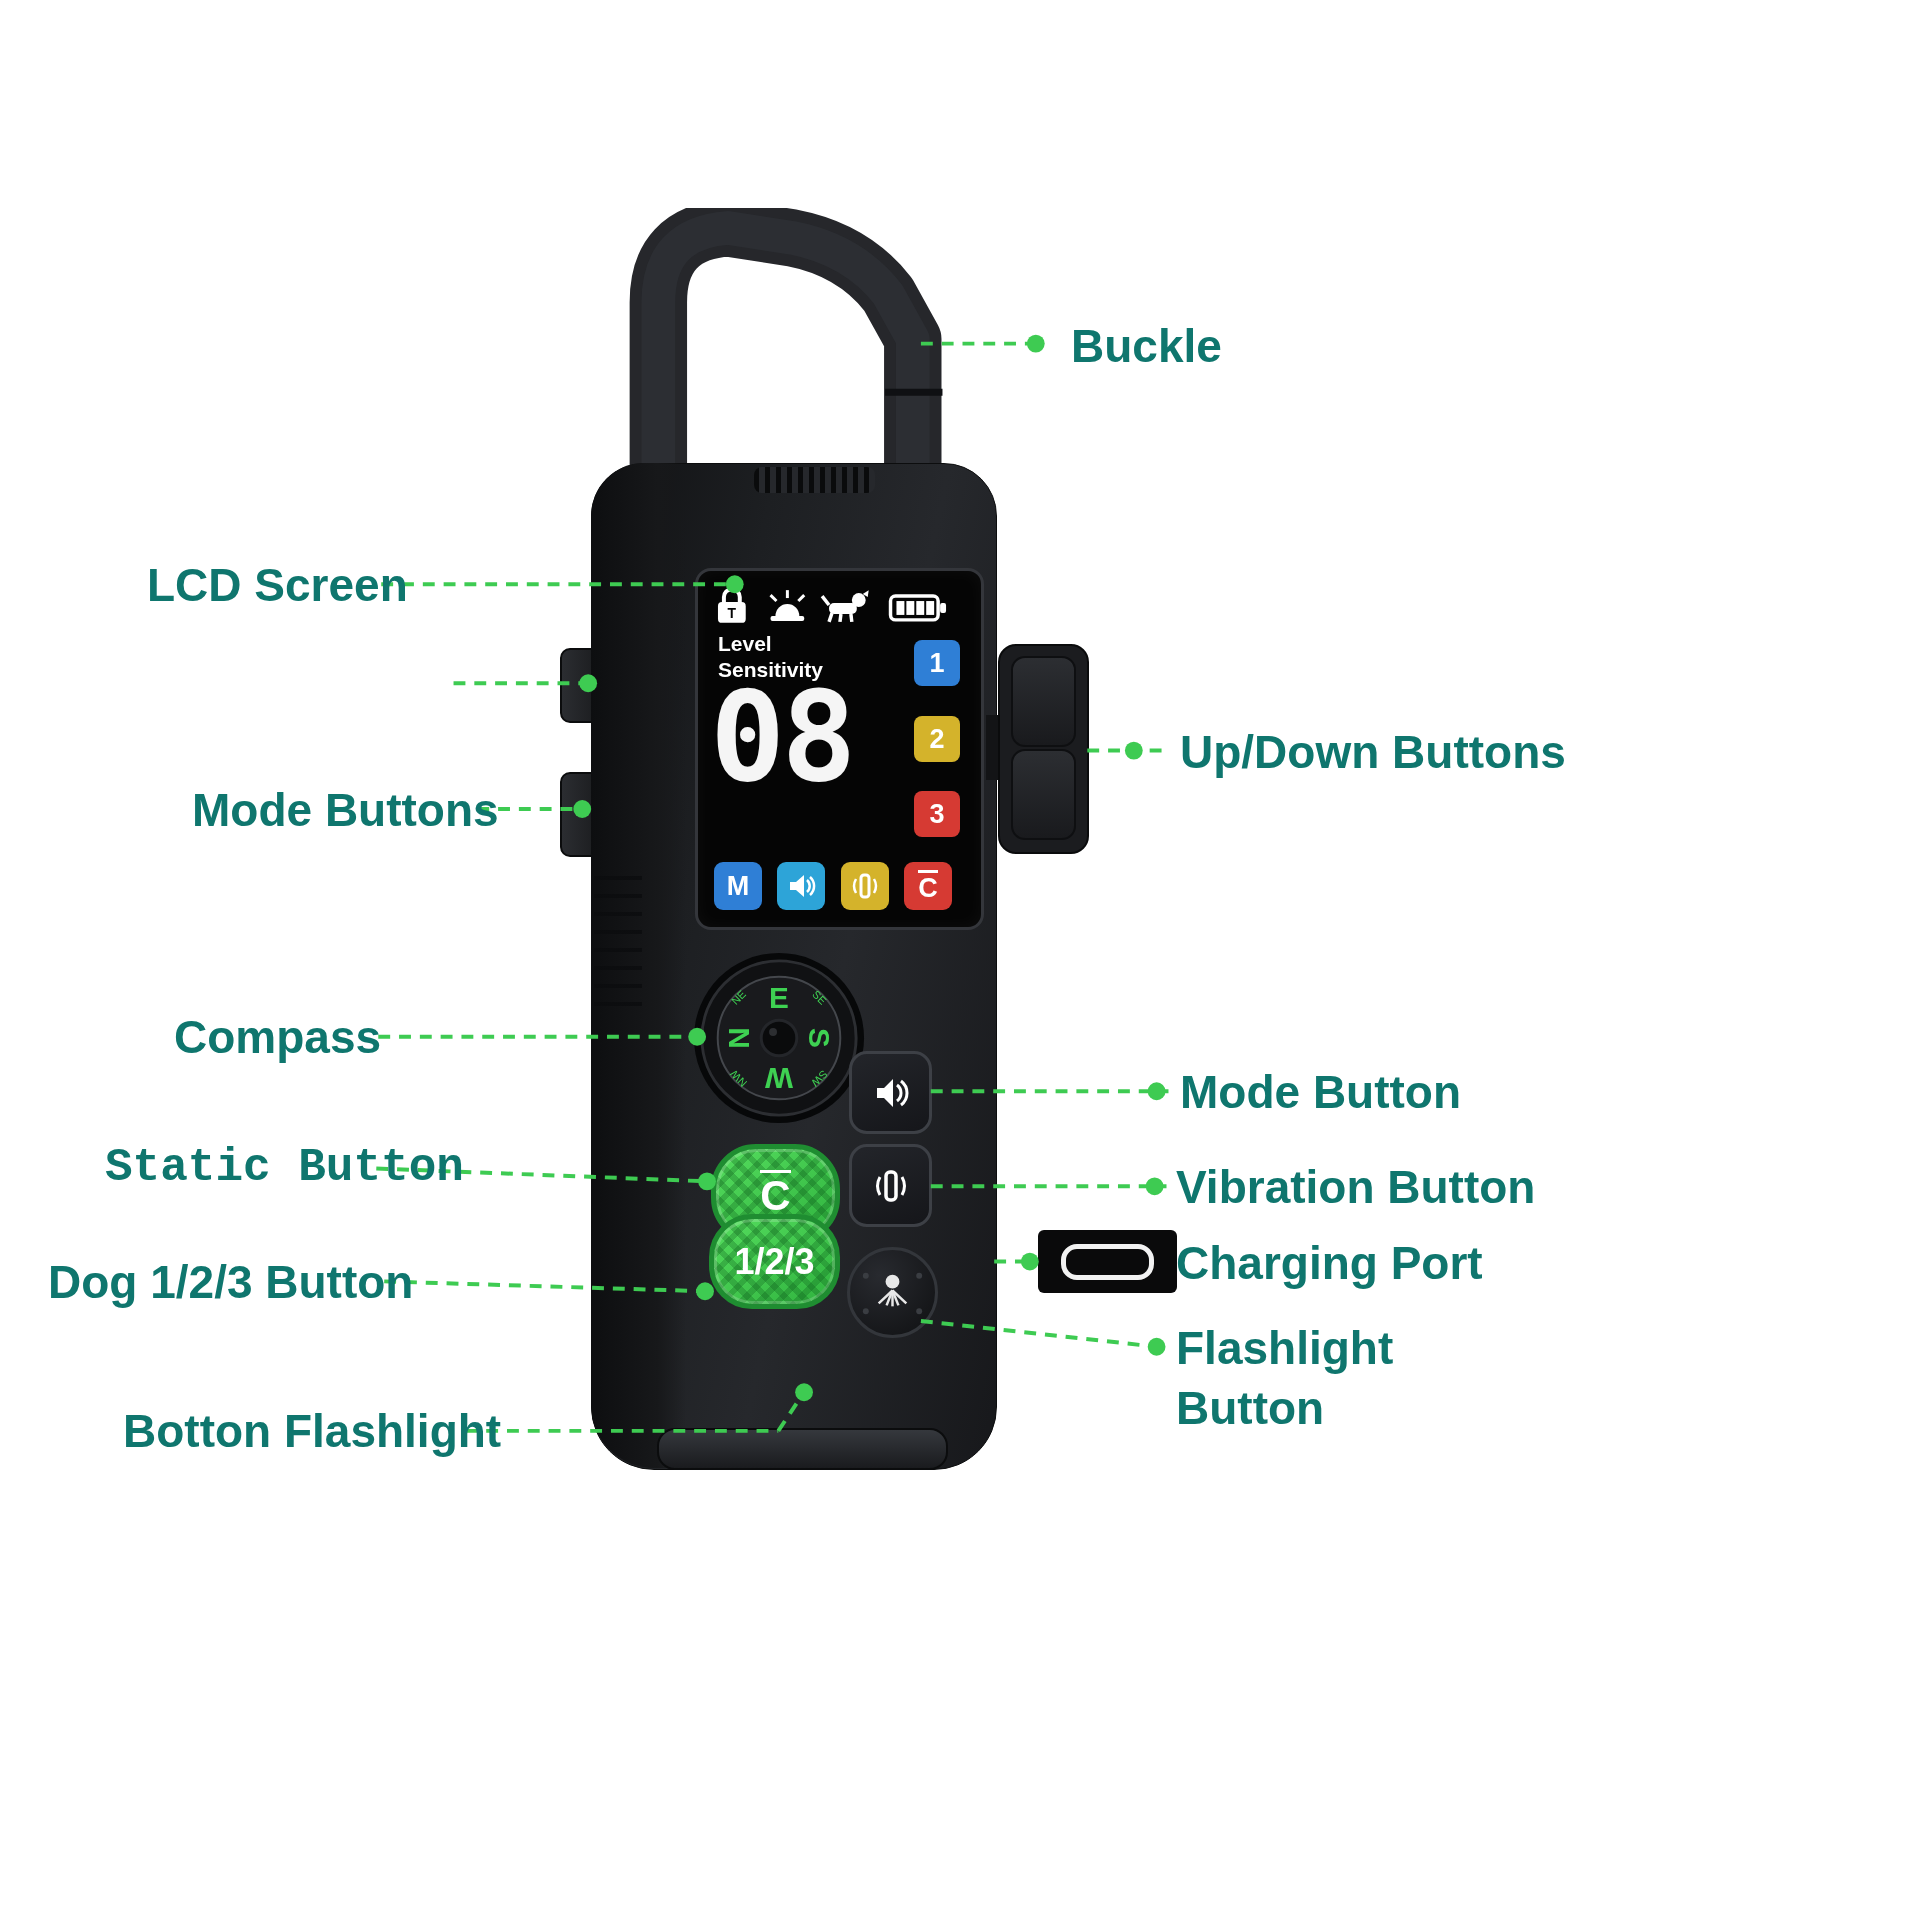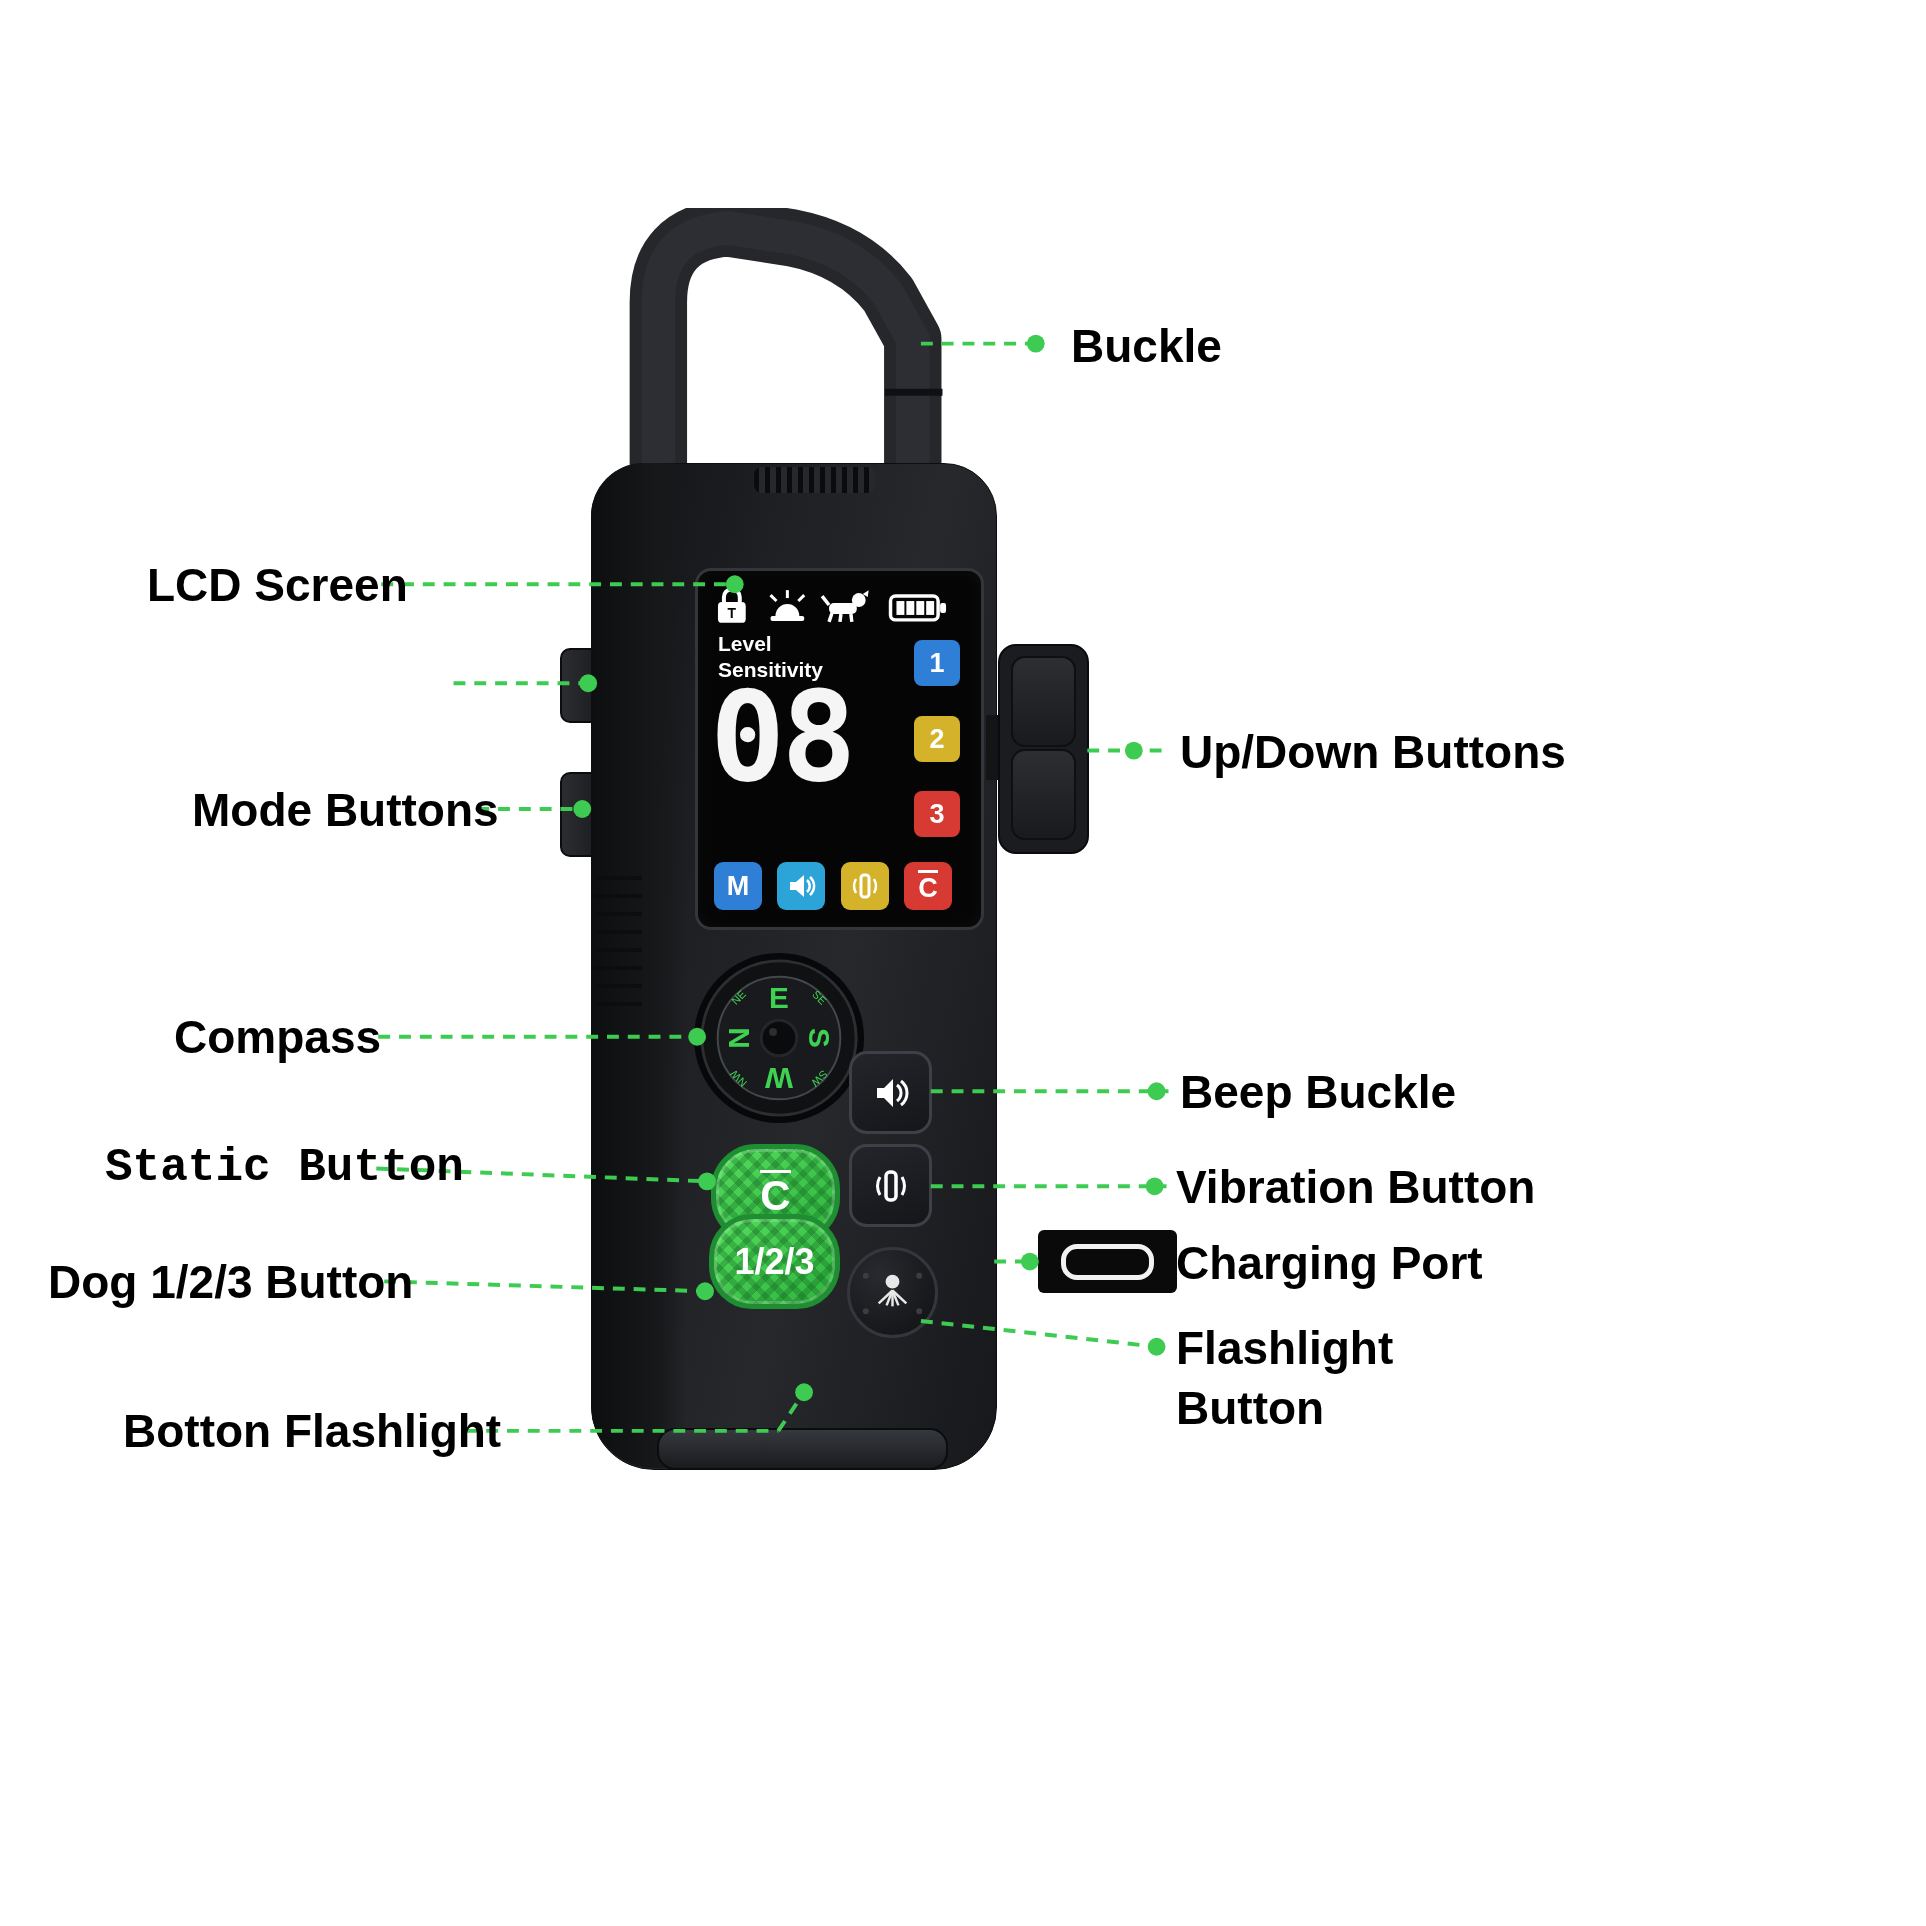--- a/index.html
+++ b/index.html
@@ -1,19 +1,19 @@
 <!DOCTYPE html>
 <html><head>
 <meta charset="utf-8">
 <style>
   html,body{margin:0;padding:0;background:#ffffff;}
   .canvas{position:relative;width:1927px;height:1927px;background:#ffffff;overflow:hidden;
           font-family:"Liberation Sans",sans-serif;}
   .callouts{position:absolute;left:0;top:0;width:1927px;height:1927px;pointer-events:none;z-index:6;}
-  .lbl{position:absolute;z-index:7;font-weight:bold;font-size:46px;line-height:1.3;color:#000000;white-space:nowrap;}
+  .lbl{position:absolute;z-index:7;font-weight:bold;font-size:46px;line-height:1.3;color:#0f766e;white-space:nowrap;}
 
   
   .buckle-svg{position:absolute;left:594px;top:208px;z-index:1;}
   .side-btn{position:absolute;z-index:1;background:linear-gradient(90deg,#2b2d31,#17181a);
             border:2px solid #0b0c0d;border-radius:10px;}
   .side-btn.lock{left:560px;top:648px;width:46px;height:71px;}
   .side-btn.mode{left:560px;top:772px;width:46px;height:81px;}
   .body-shell{position:absolute;left:591px;top:463px;width:404px;height:1005px;z-index:2;
             border-radius:53px 53px 63px 63px;border:1px solid #0c0d0e;
             background:linear-gradient(102deg,#101113 0%,#1d1f22 30%,#26282c 58%,#17181b 100%);}
@@ -250,21 +250,21 @@
   </div>
 
   <div class="lbl" style="left:1071px;top:317px;">Buckle</div>
   <div class="lbl" style="left:147px;top:556px;">LCD Screen</div>
   <div class="lbl" style="left:192px;top:781px;">Mode Buttons</div>
   <div class="lbl" style="left:174px;top:1008px;">Compass</div>
   <div class="lbl" style="left:105px;top:1139px;font-family:Liberation Mono, monospace;">Static Button</div>
   <div class="lbl" style="left:48px;top:1253px;">Dog 1/2/3 Button</div>
   <div class="lbl" style="left:123px;top:1402px;">Botton Flashlight</div>
   <div class="lbl" style="left:1180px;top:723px;">Up/Down Buttons</div>
-  <div class="lbl" style="left:1180px;top:1063px;">Beep Buckle</div>
+  <div class="lbl" style="left:1180px;top:1063px;">Mode Button</div>
   <div class="lbl" style="left:1176px;top:1158px;">Vibration Button</div>
   <div class="lbl" style="left:1176px;top:1234px;">Charging Port</div>
   <div class="lbl" style="left:1176px;top:1319px;">
     <div>Flashlight</div>
     <div>Button</div>
   </div>
 
 </div>
 
 

